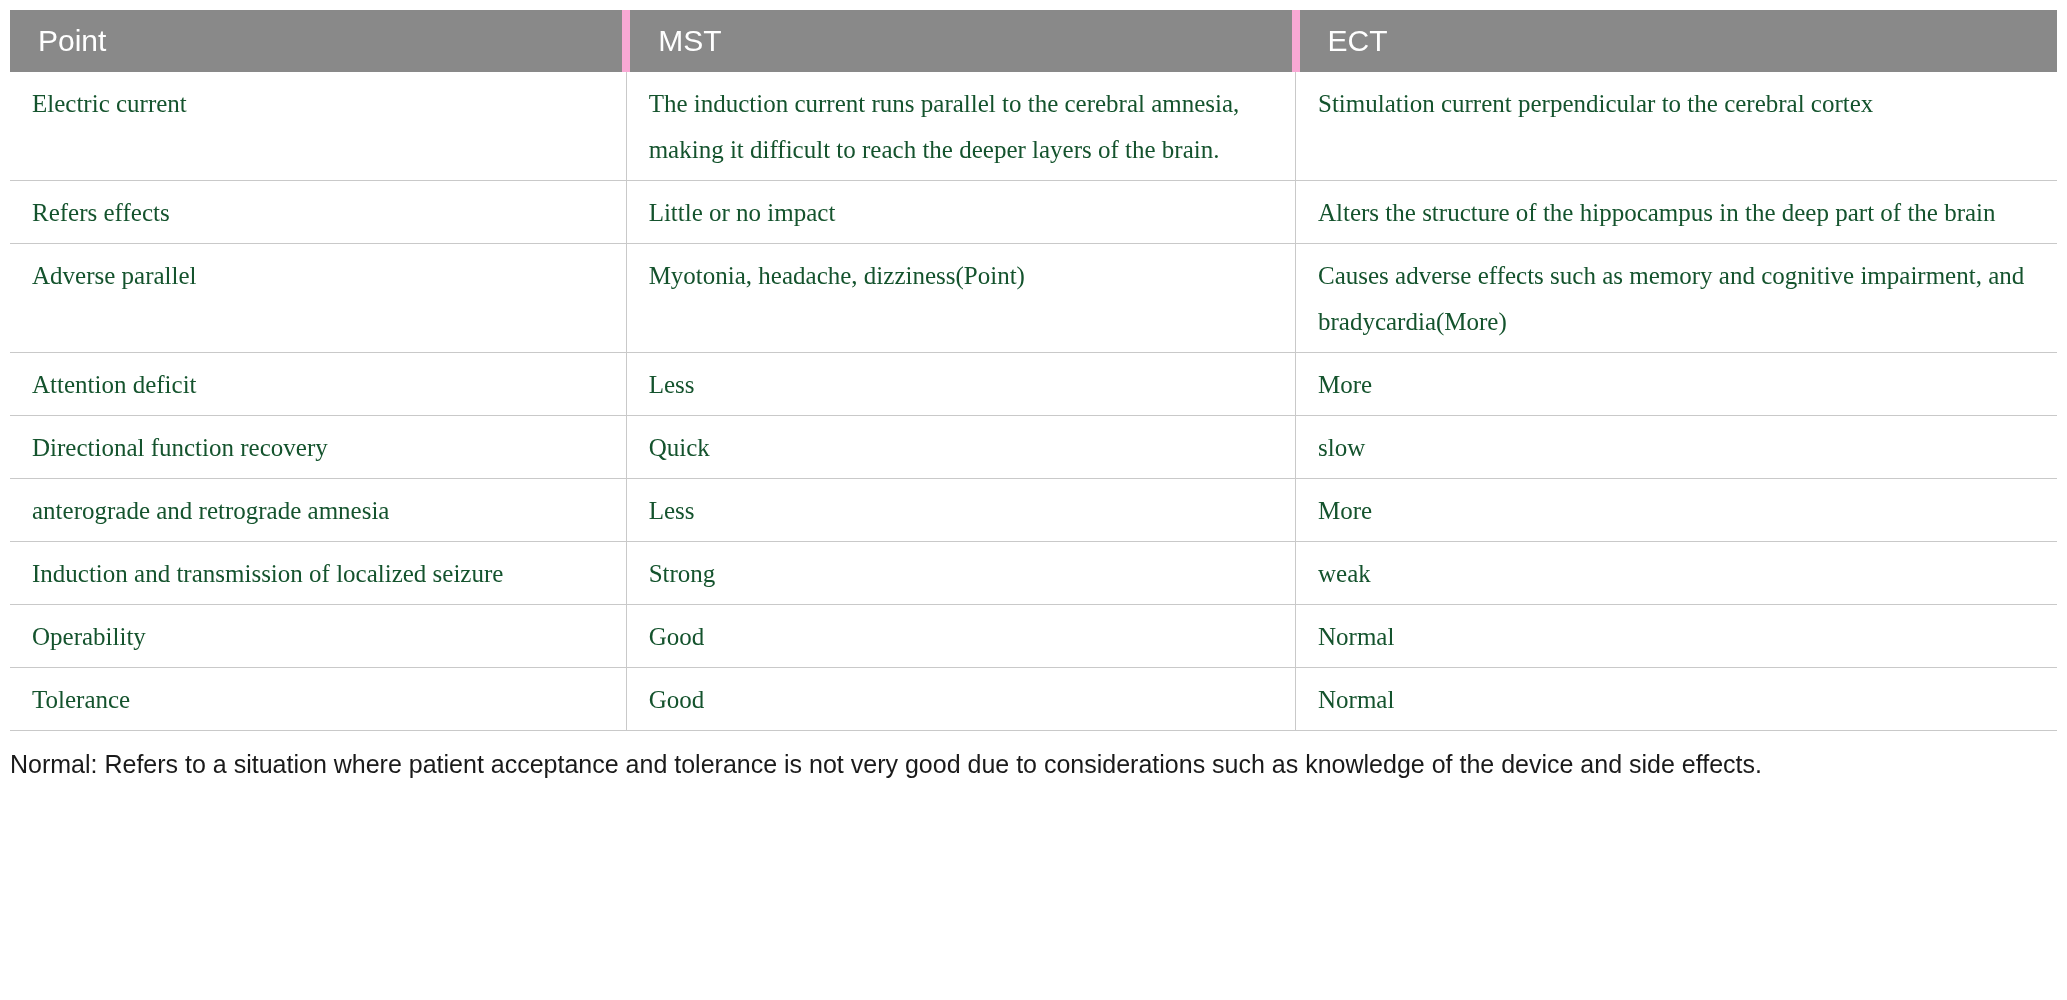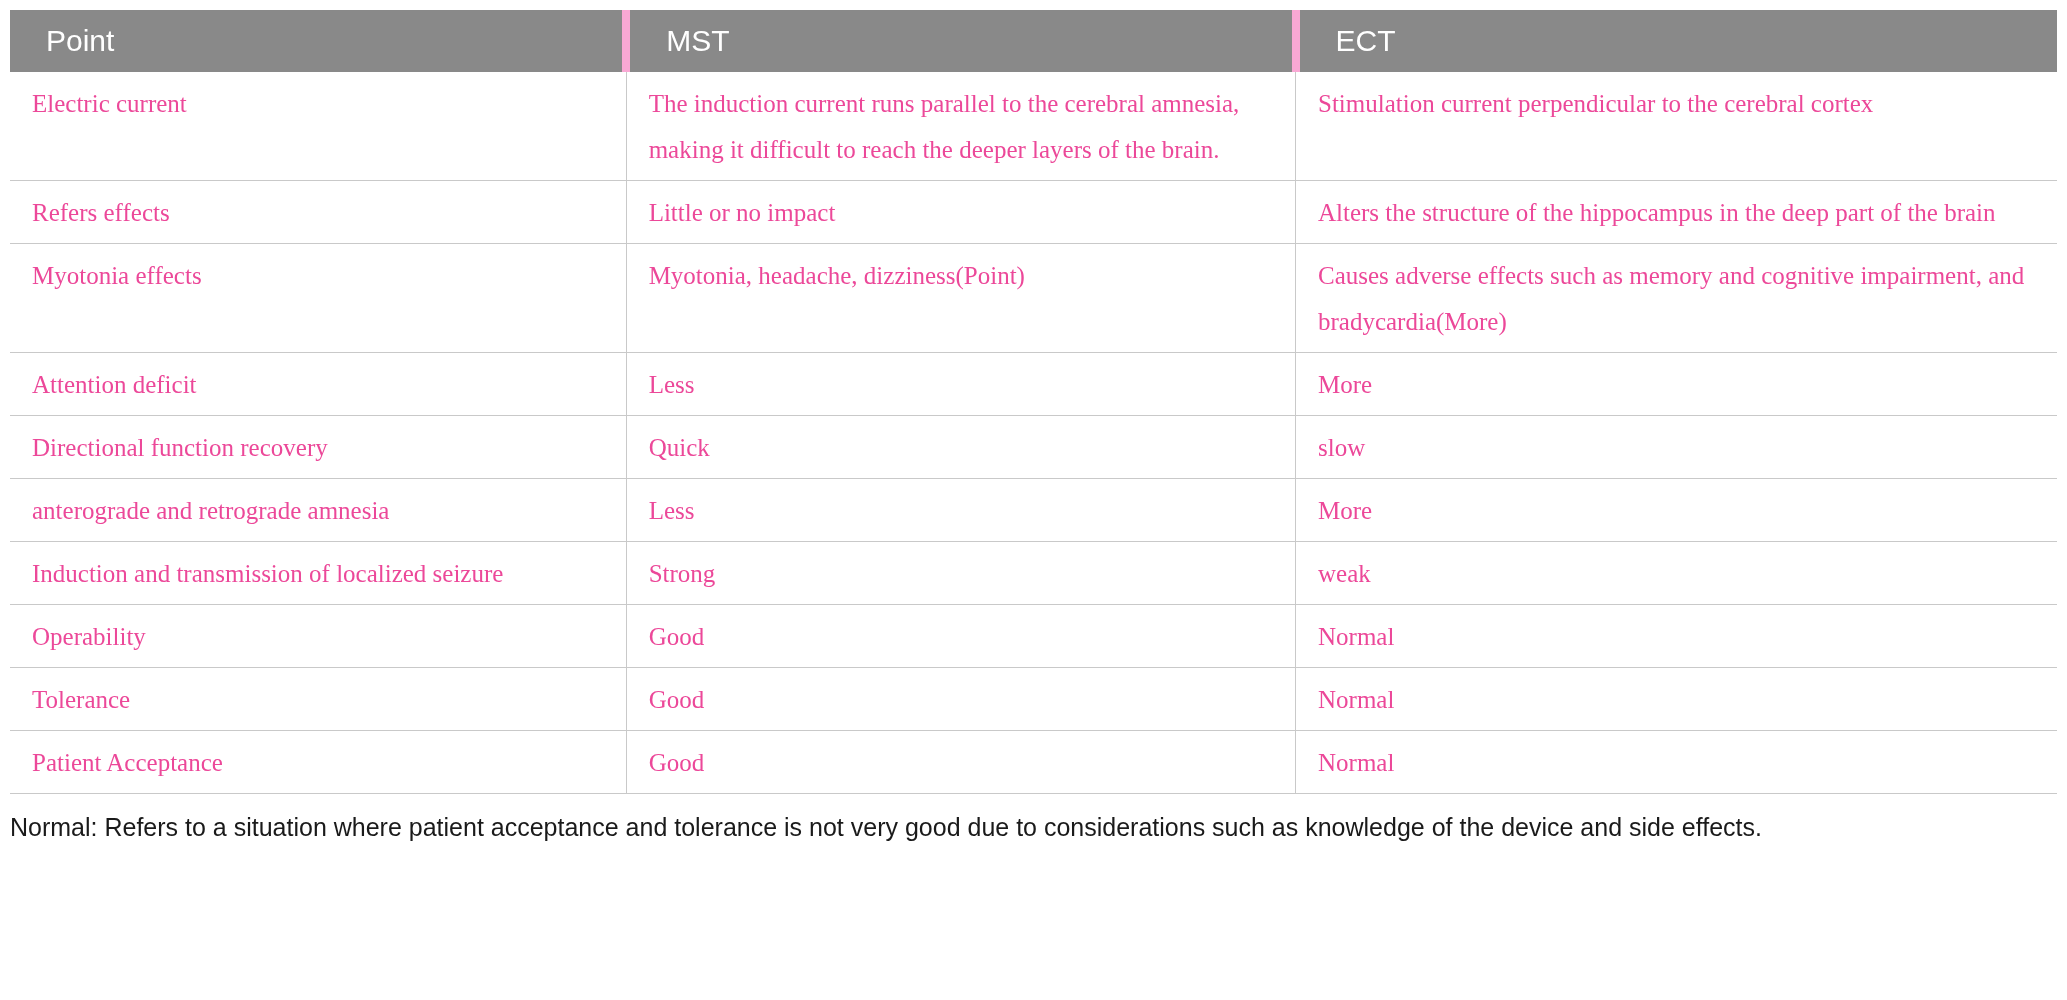--- a/index.html
+++ b/index.html
@@ -23,31 +23,31 @@
 
   thead th {
     background: #898989;
     color: #ffffff;
     font-family: "Liberation Sans", sans-serif;
     font-weight: 400;
     font-size: 30px;
     text-align: left;
     vertical-align: middle;
     height: 62px;
-    padding: 0 36px;
+    padding: 0 28px;
     margin-left: 40px;
   }
   thead th + th {
     border-left: 8px solid #f9a8d4;
   }
 
   tbody td {
     font-family: "Liberation Serif", serif;
     font-size: 25px;
-    color: #ec4899;
+    color: #14532d;
     line-height: 46px;
     vertical-align: top;
     padding: 9px 22px 7px 22px;
     border-bottom: 1px solid #c9c9c9;
     background: #ffffff;
     word-wrap: break-word;
   }
   tbody td + td {
     border-left: 1px solid #c9c9c9;
   }
@@ -82,21 +82,21 @@
         <td>Electric current</td>
         <td>The induction current runs parallel to the cerebral amnesia, making it difficult to reach the deeper layers of the brain.</td>
         <td>Stimulation current perpendicular to the cerebral cortex</td>
       </tr>
       <tr>
         <td>Refers effects</td>
         <td>Little or no impact</td>
         <td>Alters the structure of the hippocampus in the deep part of the brain</td>
       </tr>
       <tr>
-        <td>Myotonia effects</td>
+        <td>Adverse parallel</td>
         <td>Myotonia, headache, dizziness(Point)</td>
         <td>Causes adverse effects such as memory and cognitive impairment, and bradycardia(More)</td>
       </tr>
       <tr>
         <td>Attention deficit</td>
         <td>Less</td>
         <td>More</td>
       </tr>
       <tr>
         <td>Directional function recovery</td>
@@ -116,21 +116,16 @@
       <tr>
         <td>Operability</td>
         <td>Good</td>
         <td>Normal</td>
       </tr>
       <tr>
         <td>Tolerance</td>
         <td>Good</td>
         <td>Normal</td>
       </tr>
-      <tr>
-        <td>Patient Acceptance</td>
-        <td>Good</td>
-        <td>Normal</td>
-      </tr>
     </tbody>
   </table>
   <div class="footnote">Normal: Refers to a situation where patient acceptance and tolerance is not very good due to considerations such as knowledge of the device and side effects.</div>
 </div>
 
 </body></html>

